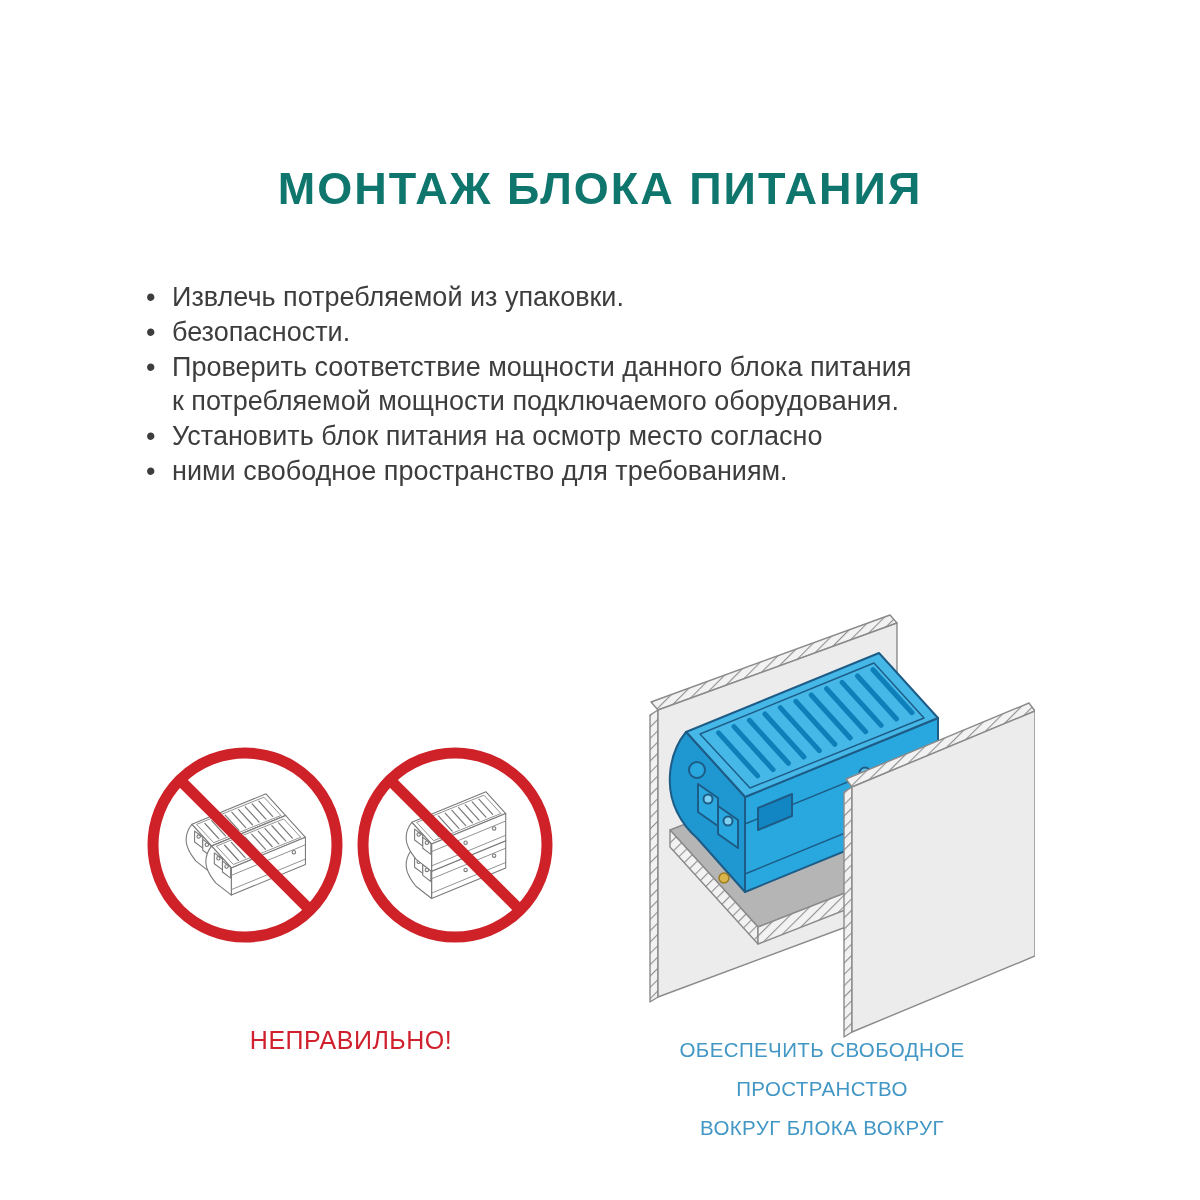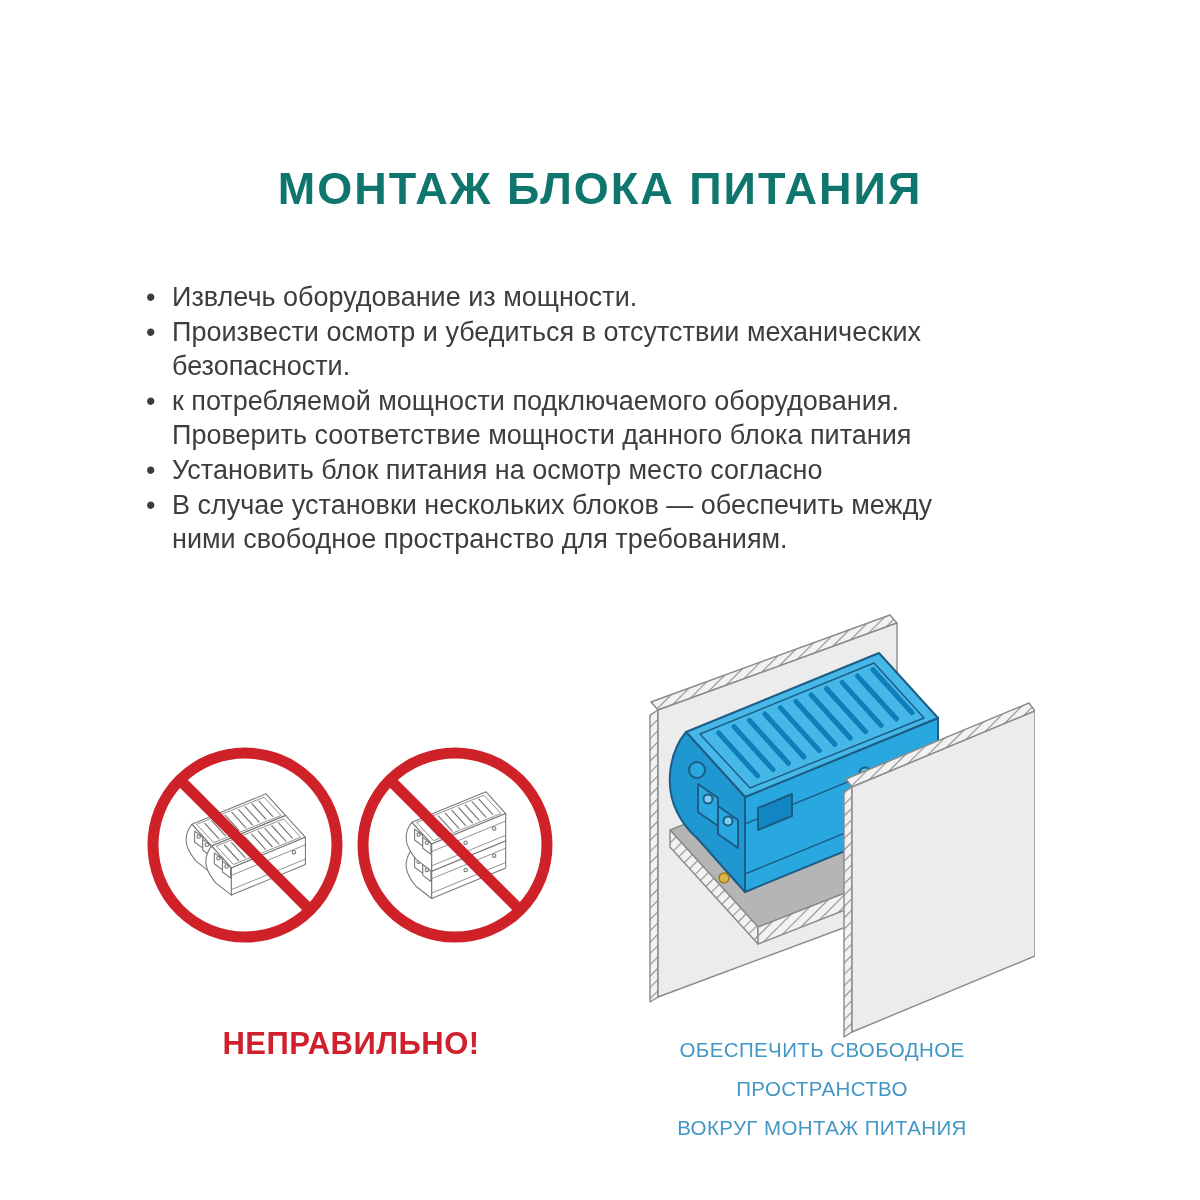--- a/index.html
+++ b/index.html
@@ -8,21 +8,21 @@
   .title{position:absolute;top:164px;left:0;width:100%;text-align:center;
          font-size:45px;font-weight:bold;letter-spacing:2px;color:#0f766e;line-height:1.1;}
   .instructions{position:absolute;top:280px;left:142px;width:940px;margin:0;padding:0;list-style:none;
                 font-size:27px;line-height:34px;color:#3d3d3d;}
   .instructions li{position:relative;padding-left:30px;margin-bottom:1px;}
   .instructions li .bullet{position:absolute;left:4px;top:0;color:#3d3d3d;}
   .instructions li .line{display:block;}
   .instructions li .line:empty{display:none;}
   .signs{position:absolute;left:144px;top:744px;width:420px;display:flex;gap:8px;}
   .wrong-label{position:absolute;left:144px;top:1026px;width:414px;text-align:center;
-               font-size:31px;font-weight:bold;letter-spacing:.5px;color:#d0202d;}
+               font-size:25px;font-weight:normal;letter-spacing:.5px;color:#d0202d;}
   .wall-figure{position:absolute;left:640px;top:612px;width:395px;height:435px;}
   .right-caption{position:absolute;left:598px;top:1030px;width:448px;text-align:center;
                  font-size:20.5px;font-weight:normal;letter-spacing:.4px;color:#4397c5;line-height:39px;}
   .right-caption .line{display:block;}
   svg{display:block;}
   .defs-holder{position:absolute;width:0;height:0;}
 </style>
 </head>
 <body>
 
@@ -49,40 +49,38 @@
         <circle cx="137" cy="61" r="2.5"></circle>
       </g>
     </defs>
   </svg>
 
   <div class="title">МОНТАЖ БЛОКА ПИТАНИЯ</div>
 
   <ul class="instructions">
     <li>
       <span class="bullet">•</span>
-      <span class="line">Извлечь оборудование из мощности.</span>
+      <span class="line">Извлечь потребляемой из упаковки.</span>
 
     </li>
     <li>
       <span class="bullet">•</span>
-      <span class="line">Произвести осмотр и убедиться в отсутствии механических</span>
       <span class="line">безопасности.</span>
     </li>
     <li>
       <span class="bullet">•</span>
+      <span class="line">Проверить соответствие мощности данного блока питания</span>
       <span class="line">к потребляемой мощности подключаемого оборудования.</span>
-      <span class="line">Проверить соответствие мощности данного блока питания</span>
     </li>
     <li>
       <span class="bullet">•</span>
       <span class="line">Установить блок питания на осмотр место согласно</span>
     </li>
     <li>
       <span class="bullet">•</span>
-      <span class="line">В случае установки нескольких блоков — обеспечить между</span>
       <span class="line">ними свободное пространство для требованиям.</span>
     </li>
   </ul>
 
   <div class="signs">
     <svg width="202" height="202" viewBox="0 0 202 202">
       <g transform="translate(37,45) scale(0.68)">
         <use href="#psu-line" xlink:href="#psu-line"></use>
         <use href="#psu-line" xlink:href="#psu-line" transform="translate(29,32)"></use>
       </g>
@@ -140,16 +138,16 @@
       <g stroke="#8a8a8a" stroke-width="1.4" stroke-linejoin="round">
         <path d="M212,175 L395,99 L389,91 L206,167 Z" fill="url(#hatch)"></path>
         <path d="M212,175 L212,420 L204,425 L204,180 Z" fill="url(#hatch)"></path>
         <path d="M212,175 L395,99 L395,344 L212,420 Z" fill="#ececec"></path>
       </g>
     </svg>
   </div>
 
   <div class="right-caption">
     <span class="line">ОБЕСПЕЧИТЬ СВОБОДНОЕ ПРОСТРАНСТВО</span>
-    <span class="line">ВОКРУГ МОНТАЖ ПИТАНИЯ</span>
+    <span class="line">ВОКРУГ БЛОКА ВОКРУГ</span>
   </div>
 
 </div>
 
 </body></html>

